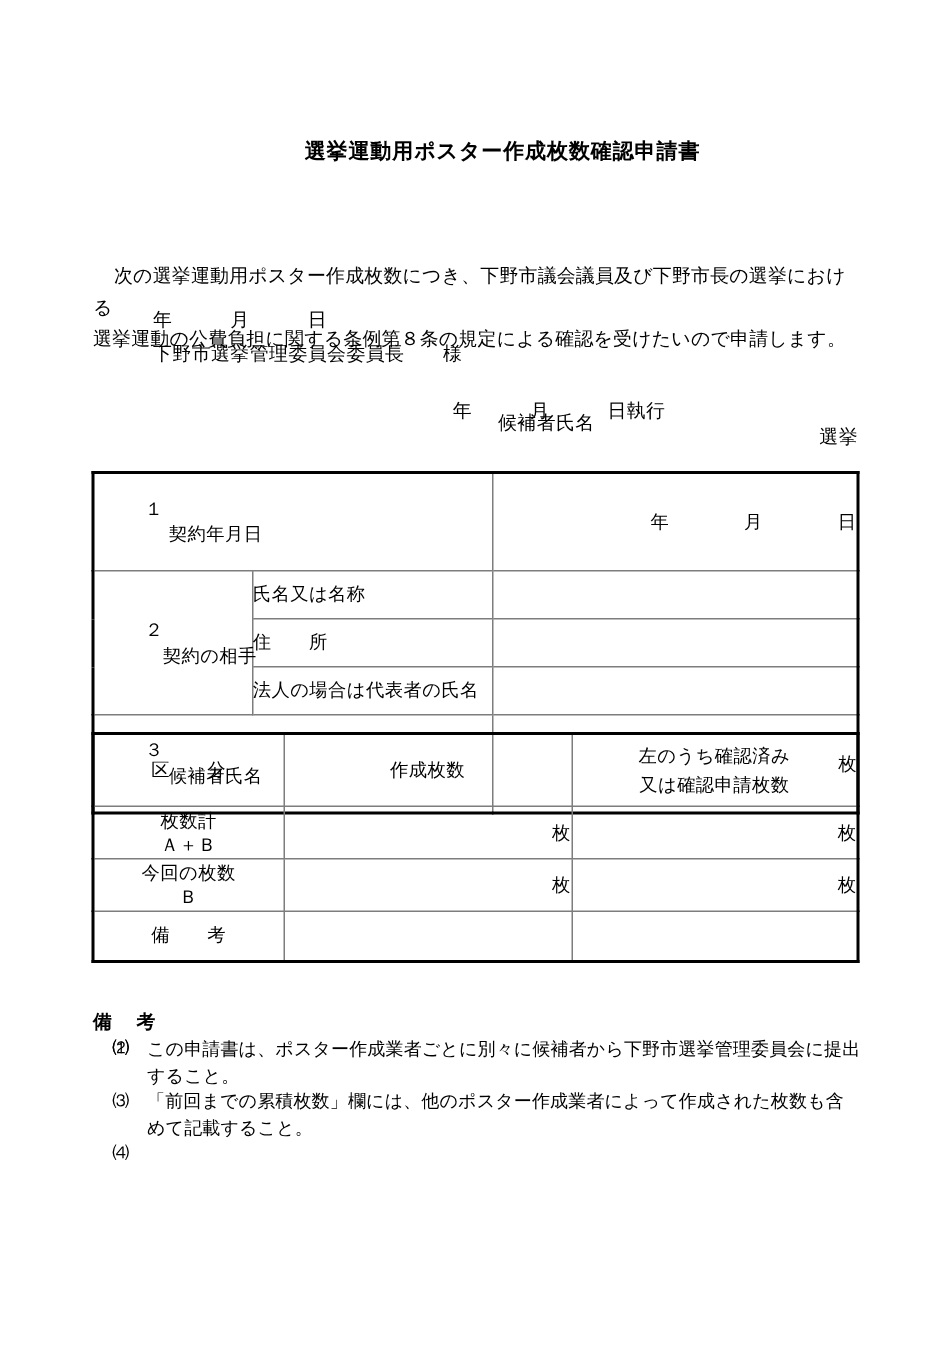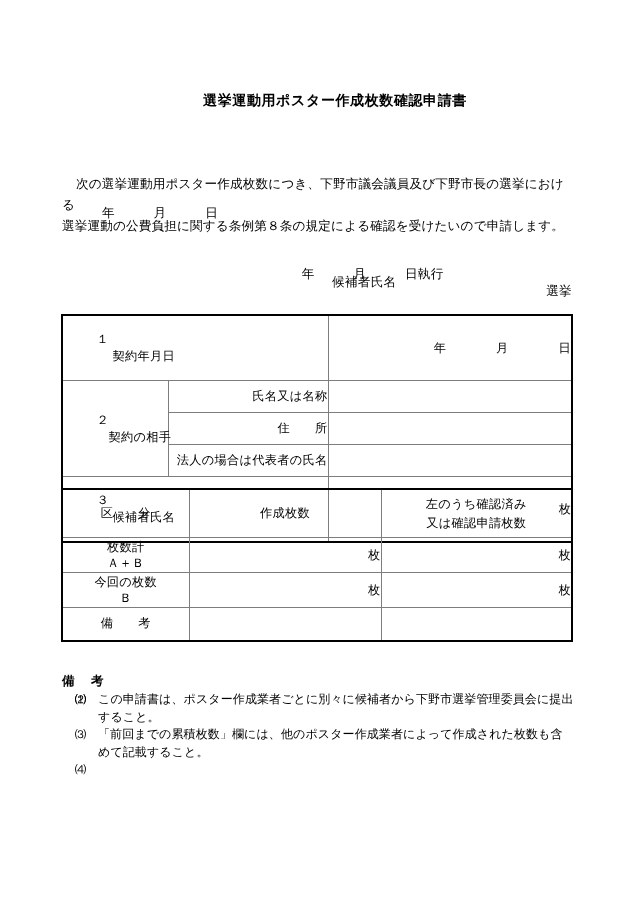--- a/index.html
+++ b/index.html
@@ -119,21 +119,20 @@
   #table-contract td { height: 31px; }
   .t1-label {
     padding-left: 9px;
     white-space: pre;
     letter-spacing: 0.3px;
   }
   .t1-sub {
     padding-left: 9px;
     letter-spacing: 0.3px;
     white-space: pre;
-    text-align: right;
   }
   .t1-dates {
     text-align: right;
     padding-right: 14px;
     white-space: pre;
     letter-spacing: 0.3px;
   }
   .t1-unit {
     text-align: right;
     padding-right: 10px;
@@ -193,20 +192,21 @@
 
 
   <div class="doc-title">選挙運動用ポスター作成枚数確認申請書</div>
 
   <div class="intro">
     <span class="l1">次の選挙運動用ポスター作成枚数につき、下野市議会議員及び下野市長の選挙における</span>
     <span class="l2">選挙運動の公費負担に関する条例第８条の規定による確認を受けたいので申請します。</span>
   </div>
 
   <div class="addr-date">年　　　月　　　日</div>
+  <div class="addr-to">下野市選挙管理委員会委員長　　様</div>
   <div class="exec-line">
     <span>年　　　月　　　日執行</span>
     <span class="right">選挙</span>
   </div>
   <div class="cand-name">候補者氏名</div>
 
   <table class="form" id="table-contract">
     <colgroup>
       <col style="width:106px">
       <col style="width:160px">

